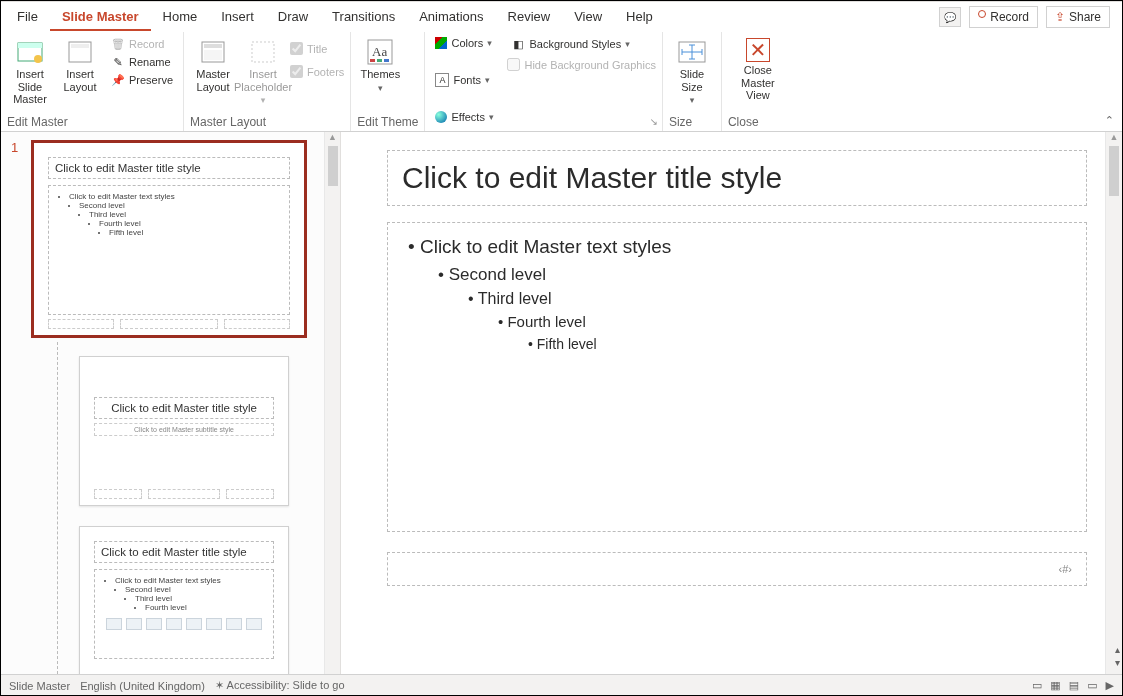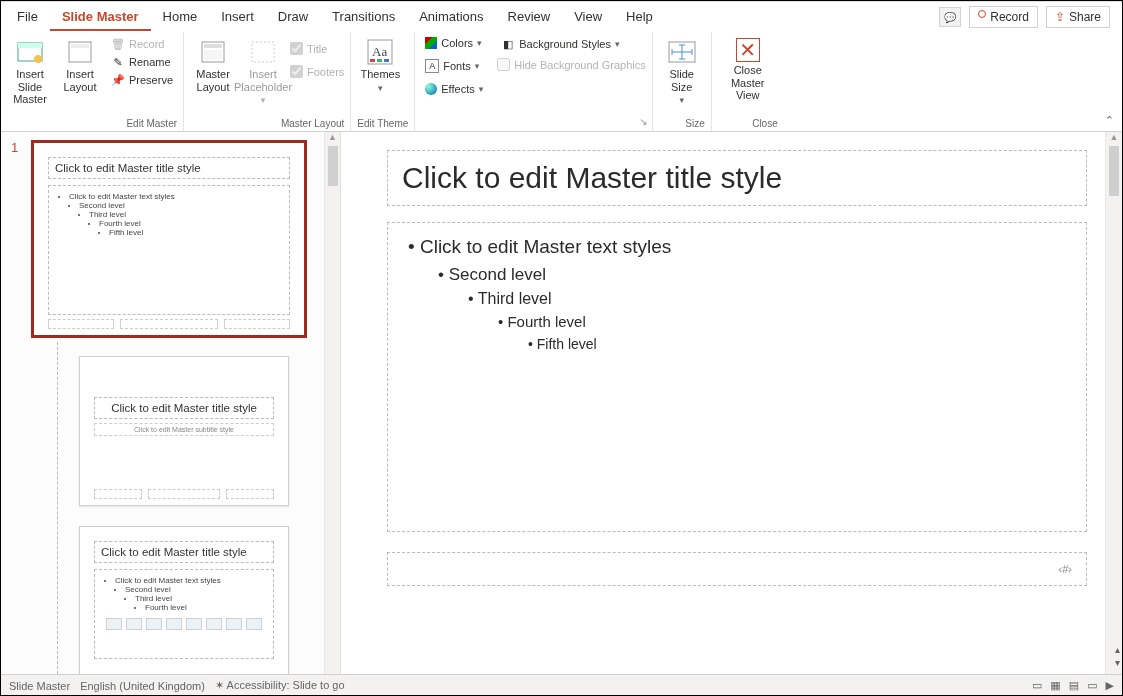--- a/index.html
+++ b/index.html
@@ -12,21 +12,21 @@
 .tab.active { color: #c8472c; border-bottom: 2px solid #c8472c; font-weight: 600; }
 .tabs-right { margin-left: auto; display: flex; gap: 8px; align-items: center; padding-right: 8px; }
 .btn-small { border: 1px solid #d1d1d1; padding: 3px 8px; font-size: 12px; background: #fff; cursor: pointer; display: inline-flex; align-items: flex-start; gap: 4px; }
 .rec-dot { width: 8px; height: 8px; border-radius: 50%; border: 1.5px solid #c8472c; display: inline-block; }
 .share-ic { color: #c8472c; }
 .comment-box { width: 22px; height: 20px; background: #f3f2f1; border: 1px solid #d1d1d1; display:flex;align-items:center;justify-content:center;font-size:10px;color:#999; }
 
 
 .ribbon { display: flex; background: #fff; border-bottom: 1px solid #d1d1d1; height: 100px; position: relative; }
 .group { display: flex; flex-direction: column; justify-content: space-between; padding: 4px 6px 2px 6px; border-right: 1px solid #e5e5e5; }
-.group-label { font-size: 10px; text-align: right; color: #666; padding-top: 2px; }
+.group-label { font-size: 12px; text-align: left; color: #666; padding-top: 2px; }
 .group-body { display: flex; align-items: flex-start; gap: 4px; flex: 1; }
 .big-btn { display: flex; flex-direction: column; align-items: center; justify-content: flex-start; width: 46px; cursor: pointer; font-size: 11px; text-align: center; line-height: 1.15; gap: 2px; padding-top: 2px; }
 .big-btn .ic { width: 28px; height: 28px; display: flex; align-items: center; justify-content: center; }
 .mini-stack { display: flex; flex-direction: column; gap: 2px; font-size: 11px; }
 .mini-btn { display: flex; align-items: center; gap: 4px; padding: 1px 4px; cursor: pointer; color: #323130; }
 .mini-btn.disabled { color: #b3b3b3; cursor: default; }
 .mini-btn .mi { width: 14px; height: 14px; display:inline-flex;align-items:center;justify-content:center; }
 .chk { display: flex; align-items: flex-end; gap: 4px; font-size: 11px; color: #b3b3b3; }
 .chk input { pointer-events: none; }
 .chev { font-size: 9px; color: #666; }
@@ -215,21 +215,21 @@
           </span>
         <span>Themes</span>
           <span class="chev">▾</span>
       </div>
     </div>
     <div class="group-label">Edit Theme</div>
   </div>
 
   <div class="group" style="position:relative">
     <div class="group-body">
-      <div class="mini-stack" style="gap:8px">
+      <div class="mini-stack" style="gap:22px">
         <div class="mini-btn">
             <span class="colors-sw"></span>
             <span>Colors</span> 
             <span class="chev">▾</span>
           </div>
         <div class="mini-btn">
             <span class="mi" style="border:1px solid #888;font-size:9px;width:14px;text-align:center">A</span>
             <span>Fonts</span> 
             <span class="chev">▾</span>
           </div>

